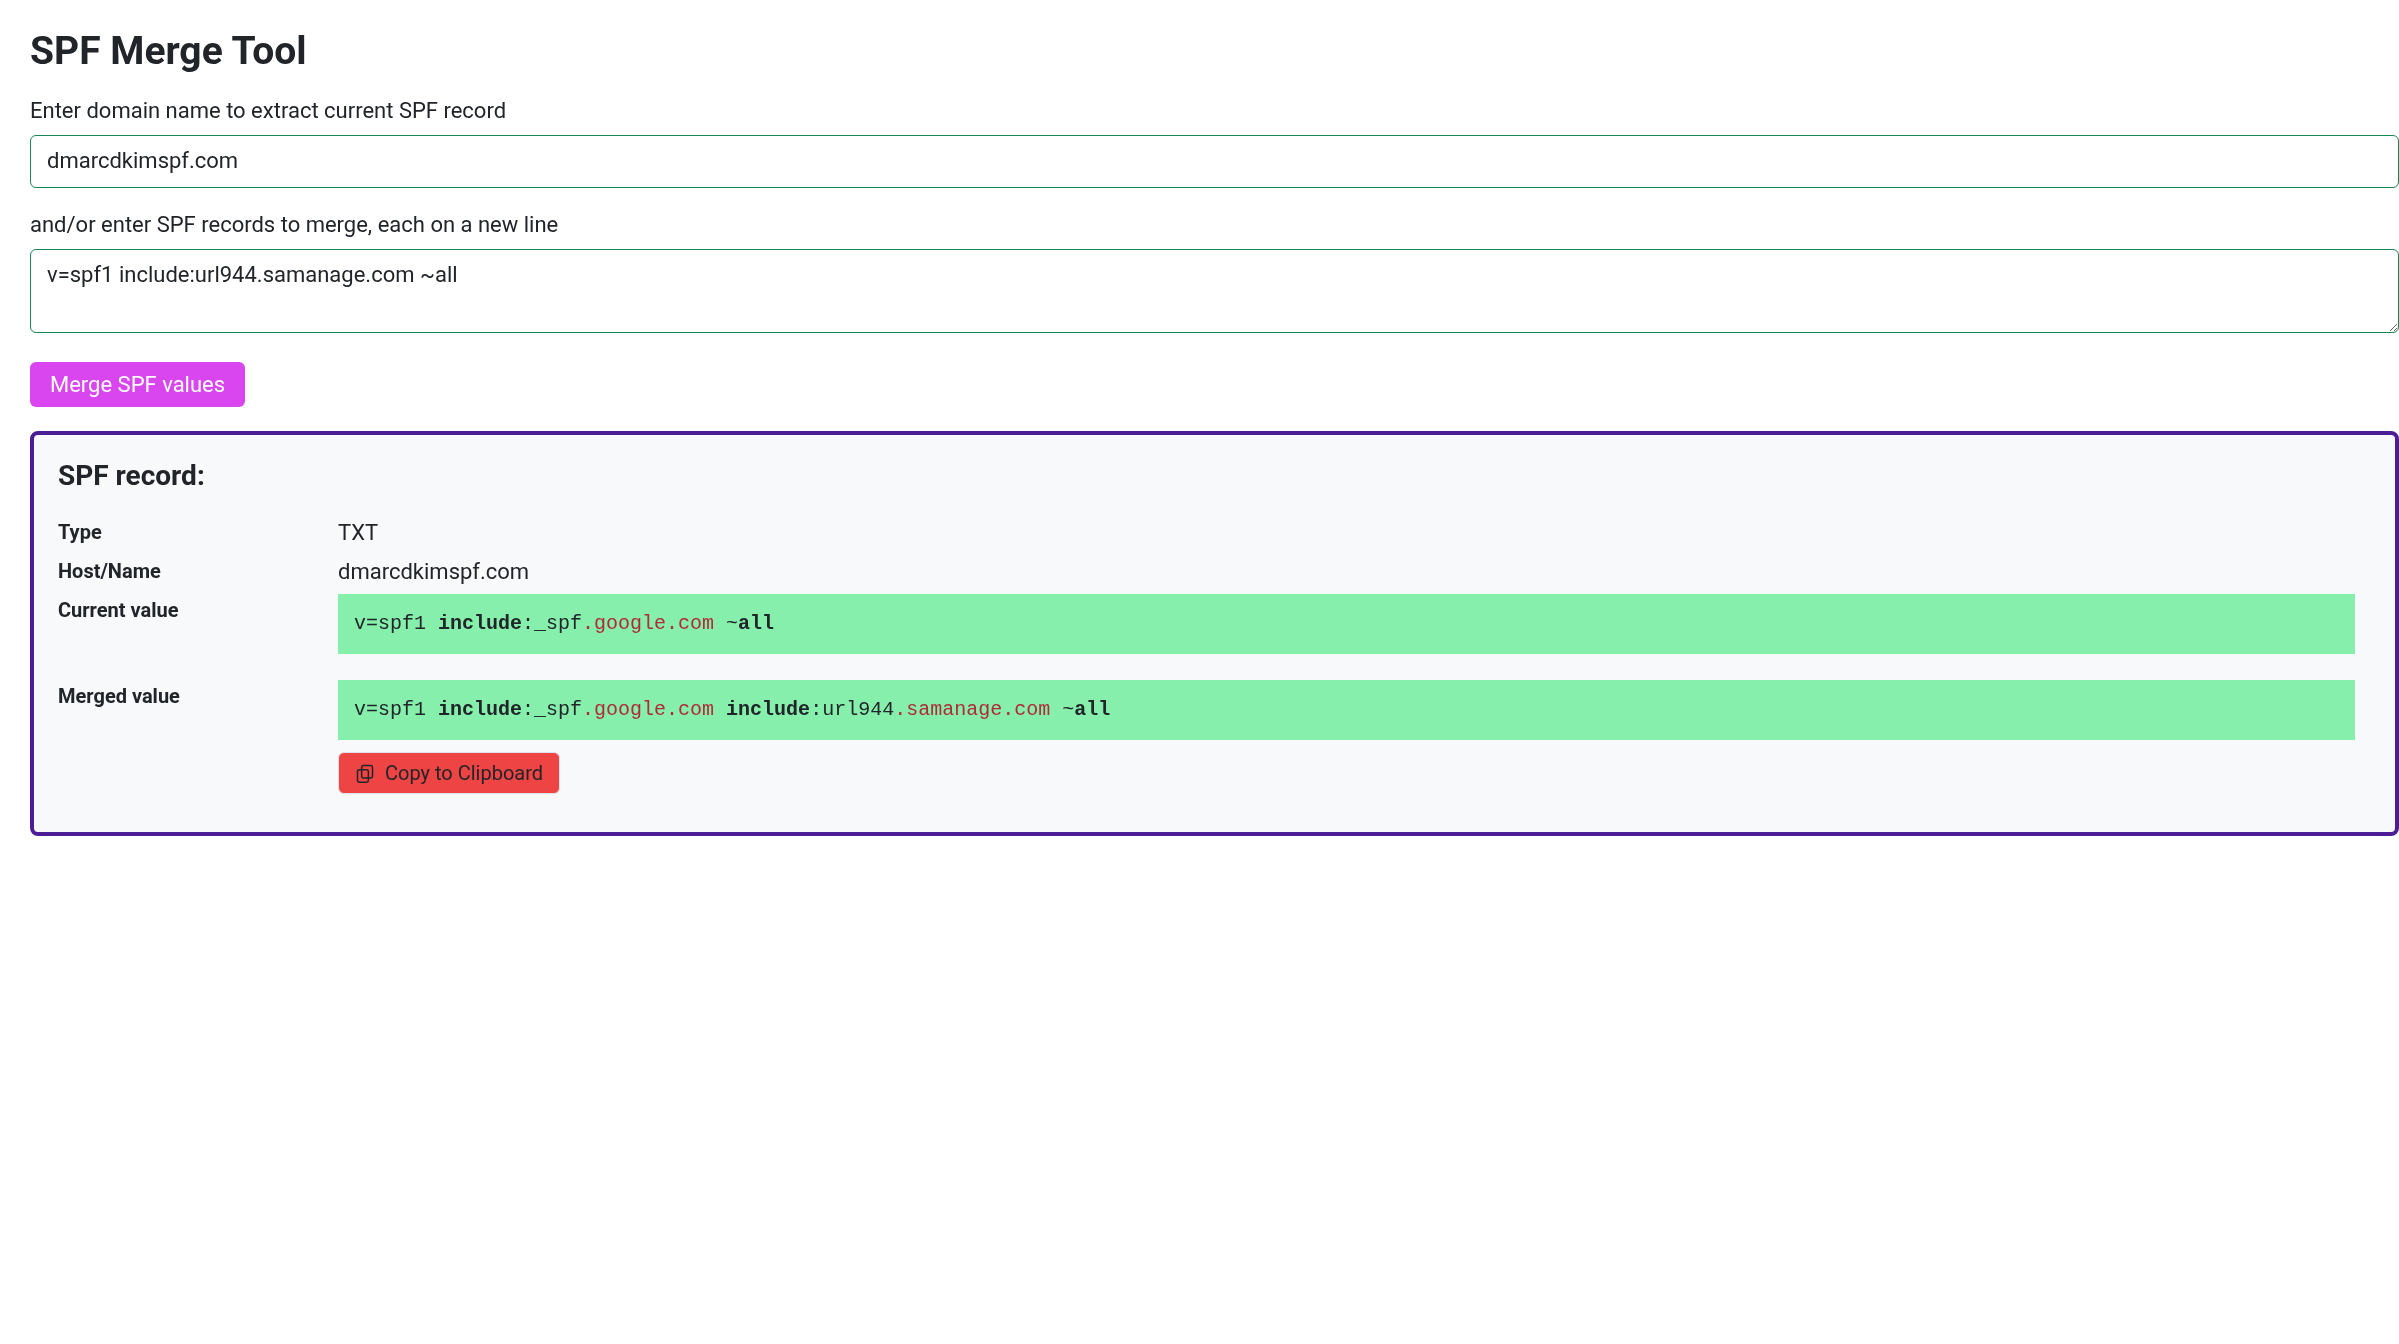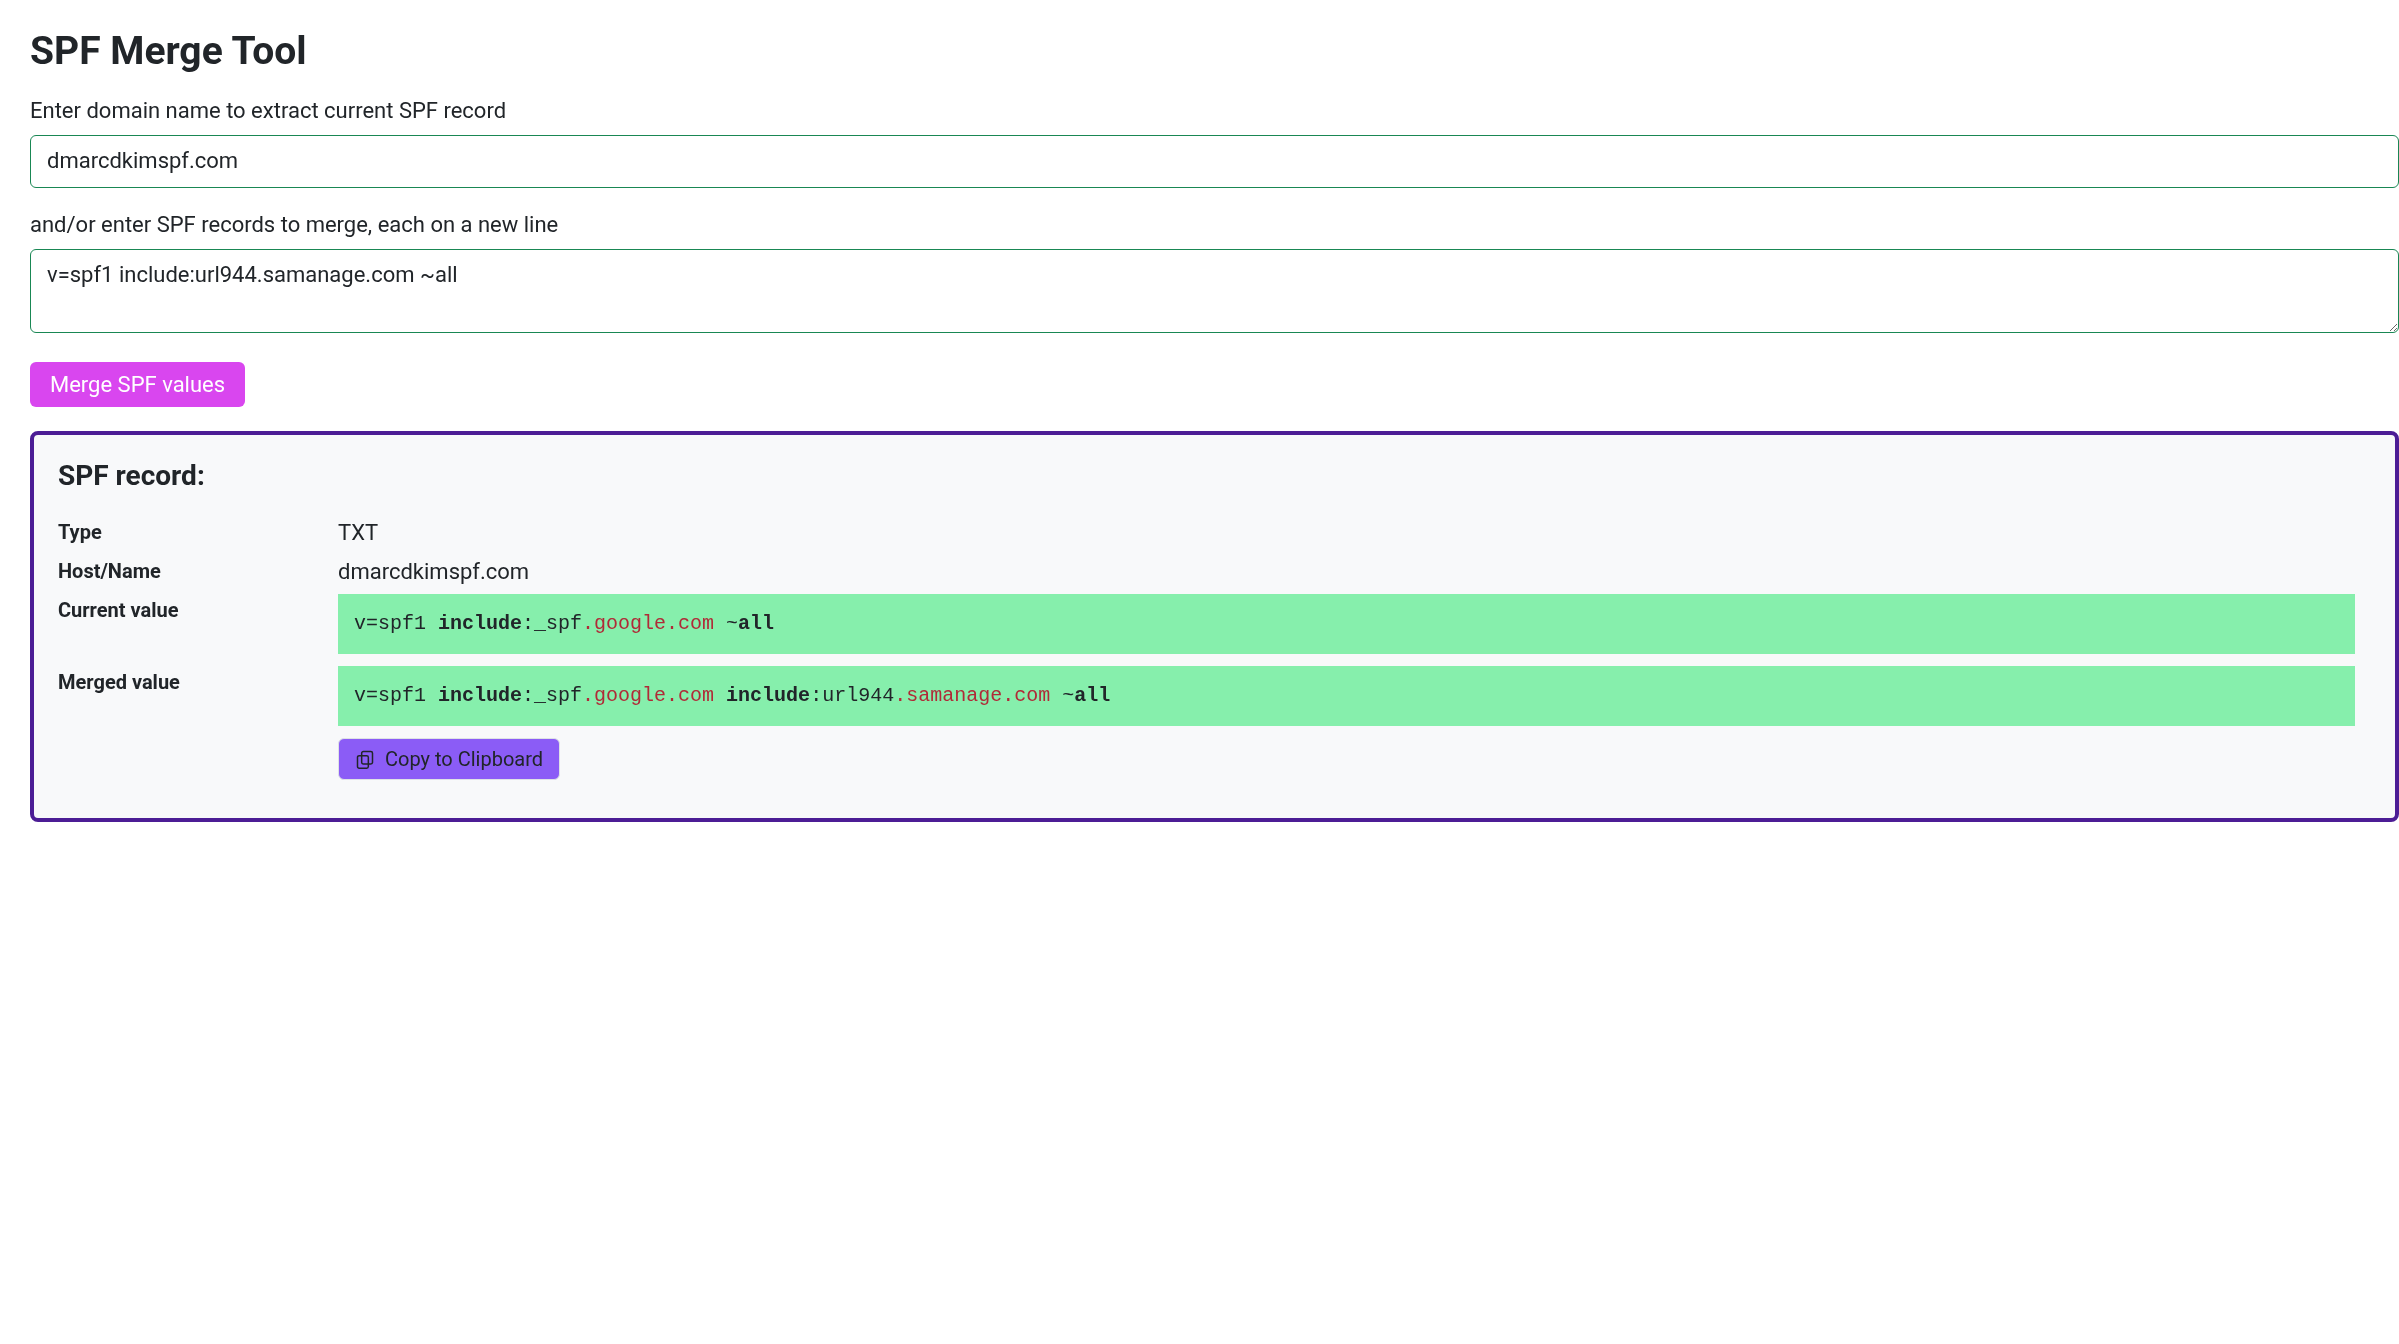--- a/index.html
+++ b/index.html
@@ -92,21 +92,21 @@
   }
   .code-plain { color: #212529; }
   .code-red { color: #b02a37; }
   .code-bold { font-weight: 700; color: #212529; }
 
   .btn-outline {
     display: inline-flex;
     align-items: center;
     gap: 10px;
     margin-top: 12px;
-    background: #8b5cf6;
+    background: #ef4444;
     color: #212529;
     border: 1px solid #dee2e6;
     border-radius: 6px;
     padding: 8px 16px;
     font-size: 20px;
     cursor: pointer;
     font-family: inherit;
   }
   .copy-icon {
     width: 20px;
@@ -142,21 +142,21 @@
     <div class="kv-val">dmarcdkimspf.com</div>
   </div>
 
   <div class="kv-row">
     <div class="kv-key">Current value</div>
     <div class="kv-val" style="padding-top:0;">
       <div class="codebox"><span class="code-plain">v</span><span class="code-plain">=spf1 </span><span class="code-bold">include</span><span class="code-plain">:_spf</span><span class="code-red">.google.com</span><span class="code-plain"> ~</span><span class="code-bold">all</span></div>
     </div>
   </div>
 
-  <div class="kv-row" style="margin-top:12px;">
+  <div class="kv-row" style="margin-top:26px;">
     <div class="kv-key">Merged value</div>
     <div class="kv-val" style="padding-top:0;">
       <div class="codebox"><span class="code-plain">v</span><span class="code-plain">=spf1 </span><span class="code-bold">include</span><span class="code-plain">:_spf</span><span class="code-red">.google.com</span><span class="code-plain"> </span><span class="code-bold">include</span><span class="code-plain">:url944</span><span class="code-red">.samanage.com</span><span class="code-plain"> ~</span><span class="code-bold">all</span></div>
 
       <button class="btn-outline">
         <span class="copy-icon">
           <svg viewBox="0 0 24 24" width="20" height="20" fill="none" stroke="#212529" stroke-width="1.8" stroke-linecap="round" stroke-linejoin="round">
             <rect x="8" y="3" width="13" height="15" rx="2"></rect>
             <rect x="3" y="8" width="13" height="15" rx="2"></rect>
           </svg>

